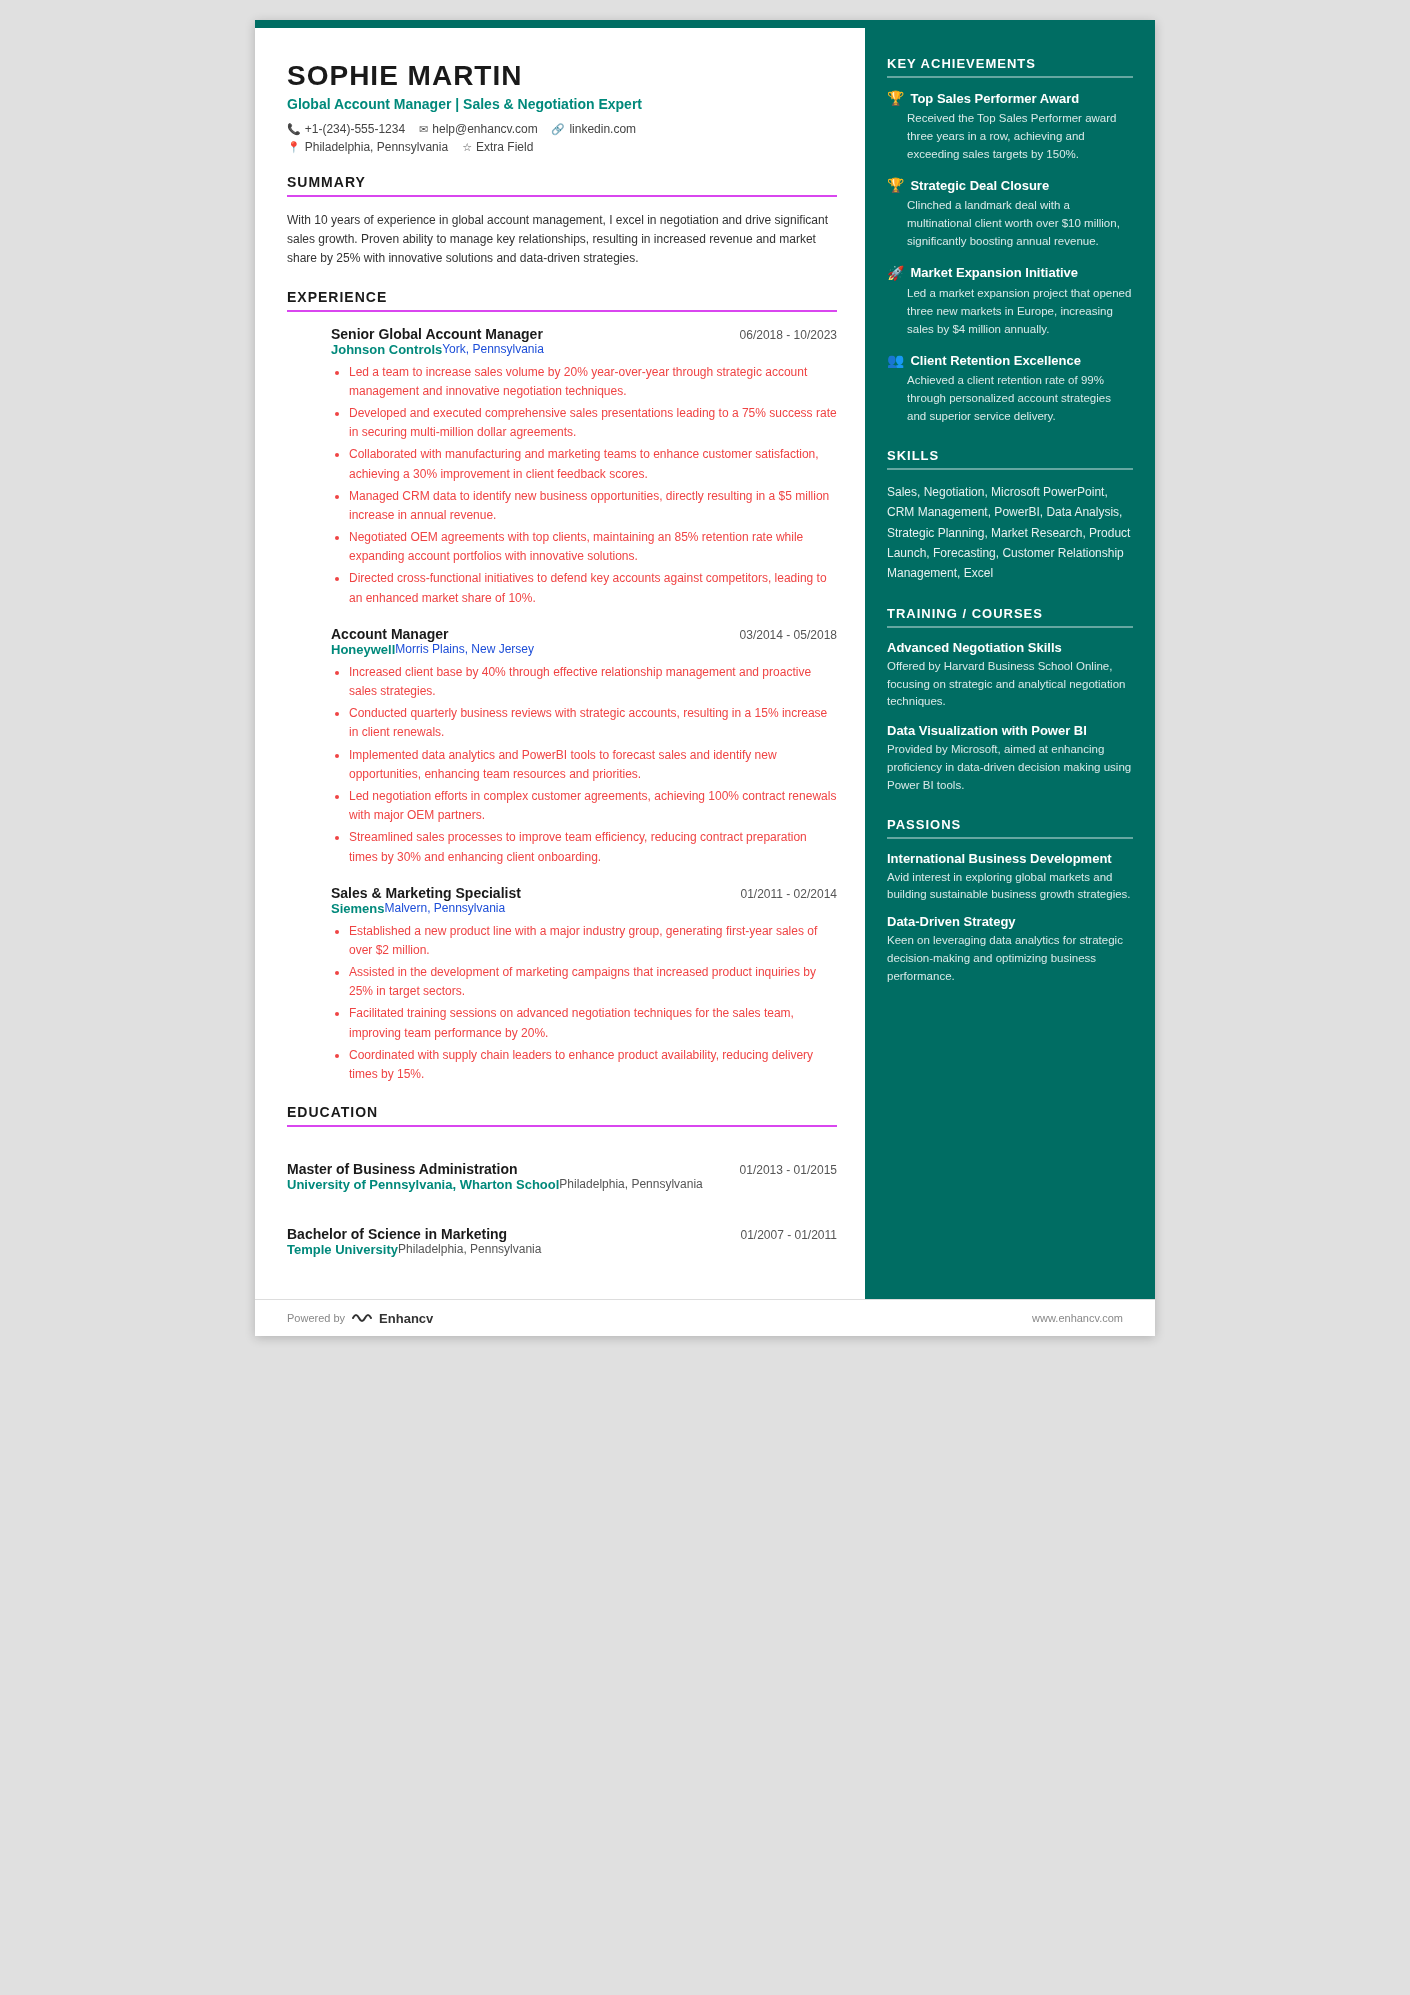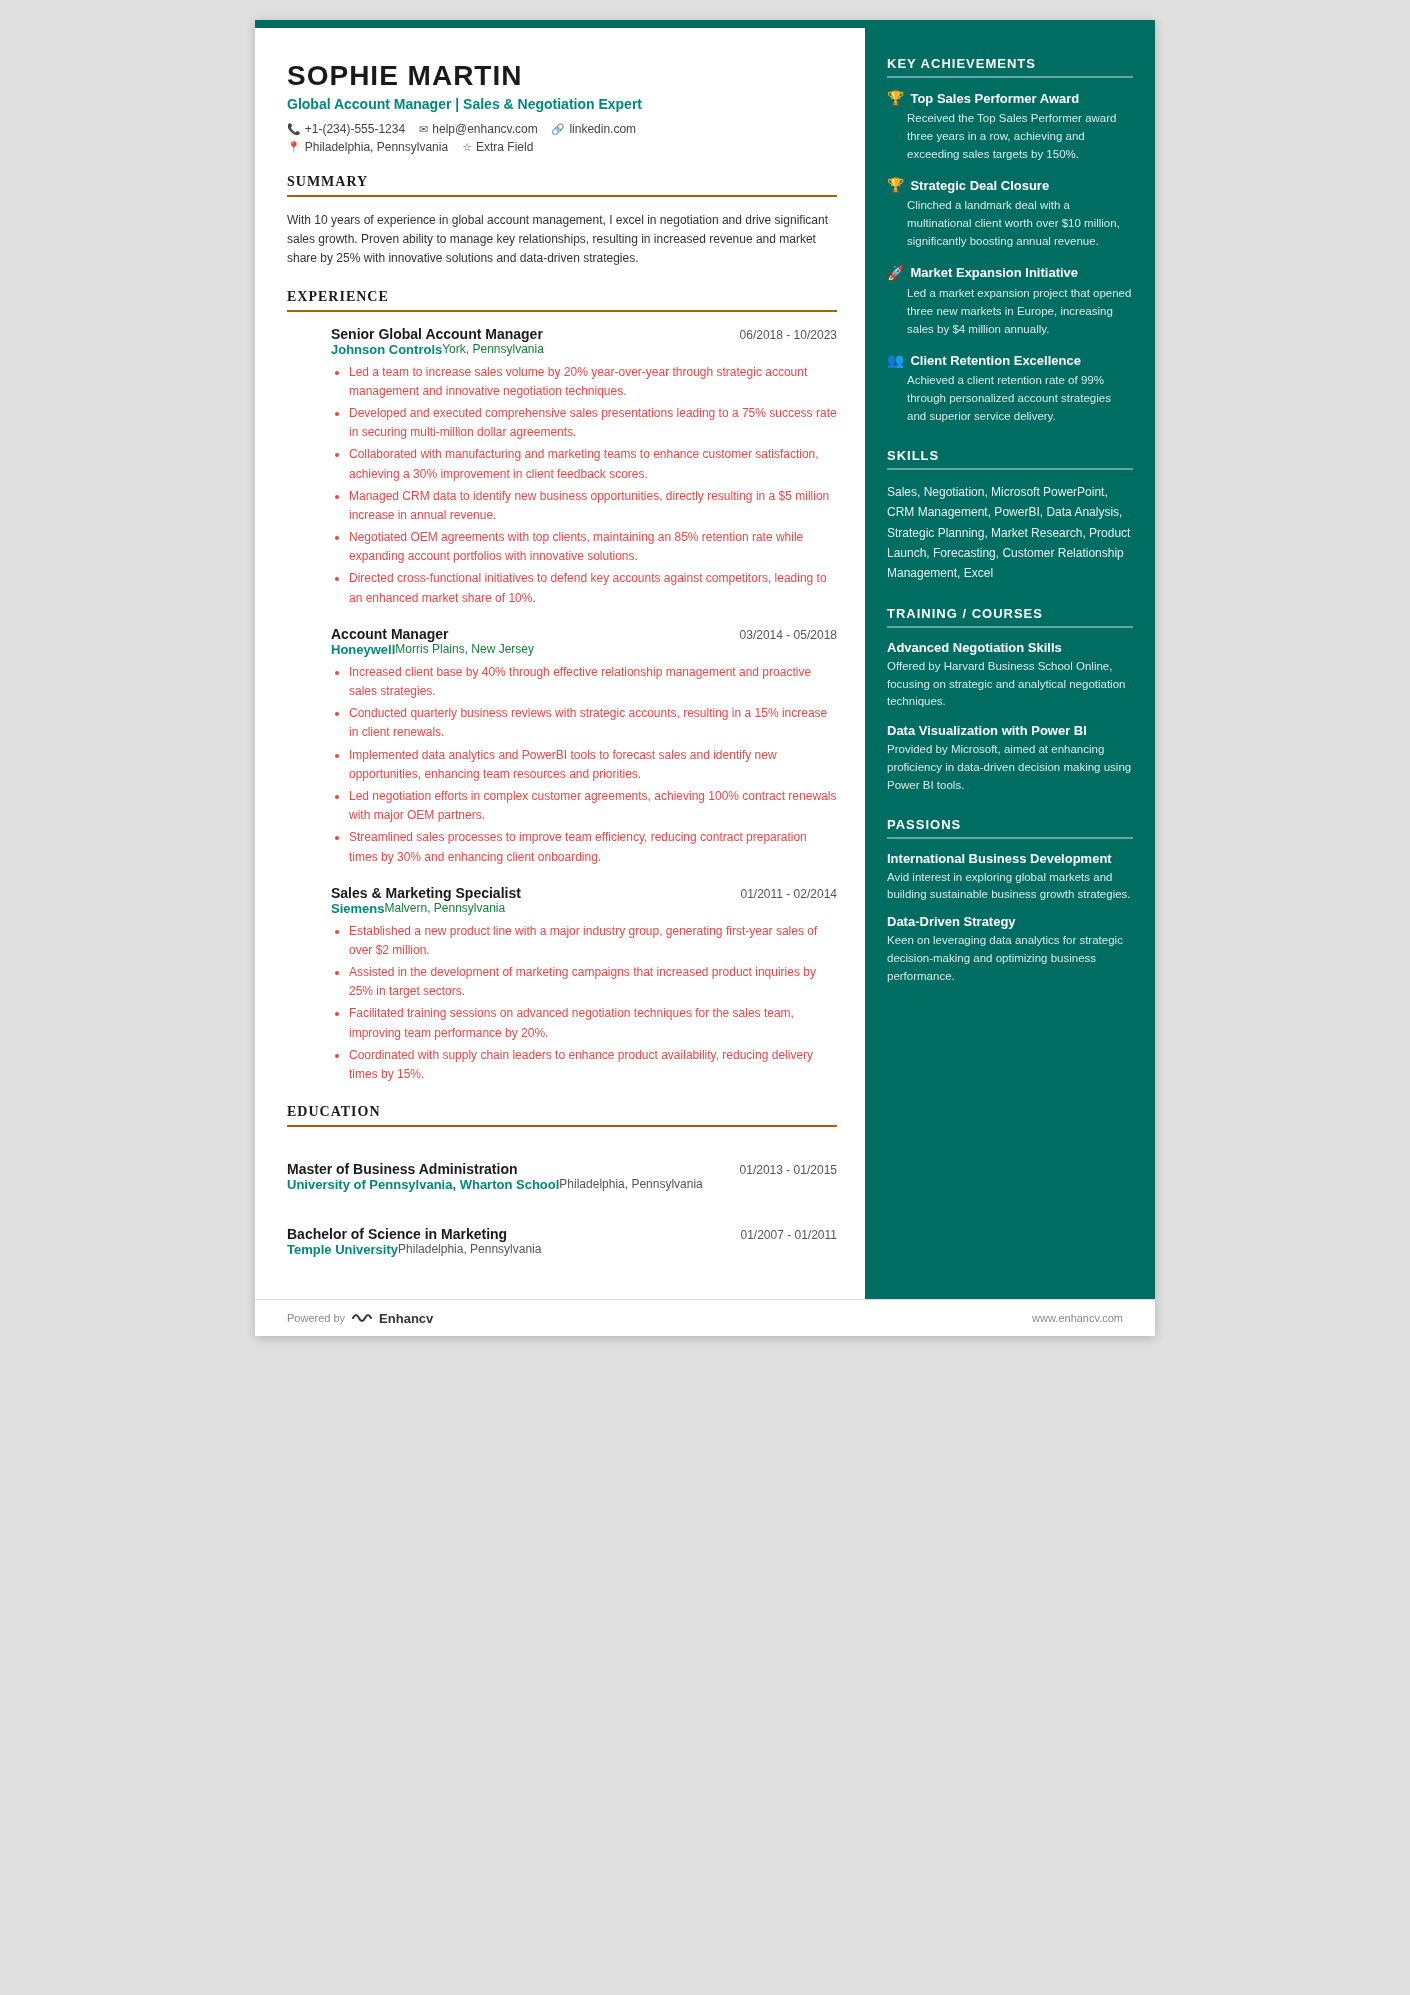--- a/index.html
+++ b/index.html
@@ -87,21 +87,21 @@
       display: flex;
       margin-bottom: 6px;
     }
     .exp-company {
       font-size: 13px;
       font-weight: 600;
       color: #00897b;
     }
     .exp-location {
       font-size: 12px;
-      color: #15803d;
+      color: #1d4ed8;
       text-align: right;
     }
     .exp-bullets {
       list-style: disc;
       padding-left: 18px;
       font-size: 12px;
       color: #ef4444;
       line-height: 1.6;
     }
     .exp-bullets li { margin-bottom: 3px; }
@@ -230,23 +230,22 @@
     }
 
     
     .section-title-left {
       font-size: 14px;
       font-weight: 800;
       text-transform: uppercase;
       color: #1a1a1a;
       letter-spacing: 1px;
       padding-bottom: 5px;
-      border-bottom: 2px solid #a16207;
+      border-bottom: 2px solid #d946ef;
       margin-bottom: 14px;
-      font-family: Liberation Serif, serif;
     }
   </style>
 </head>
 <body>
 
 <div class="resume-wrapper">
   <div class="top-bar"></div>
 
   <div class="resume-body">
 

